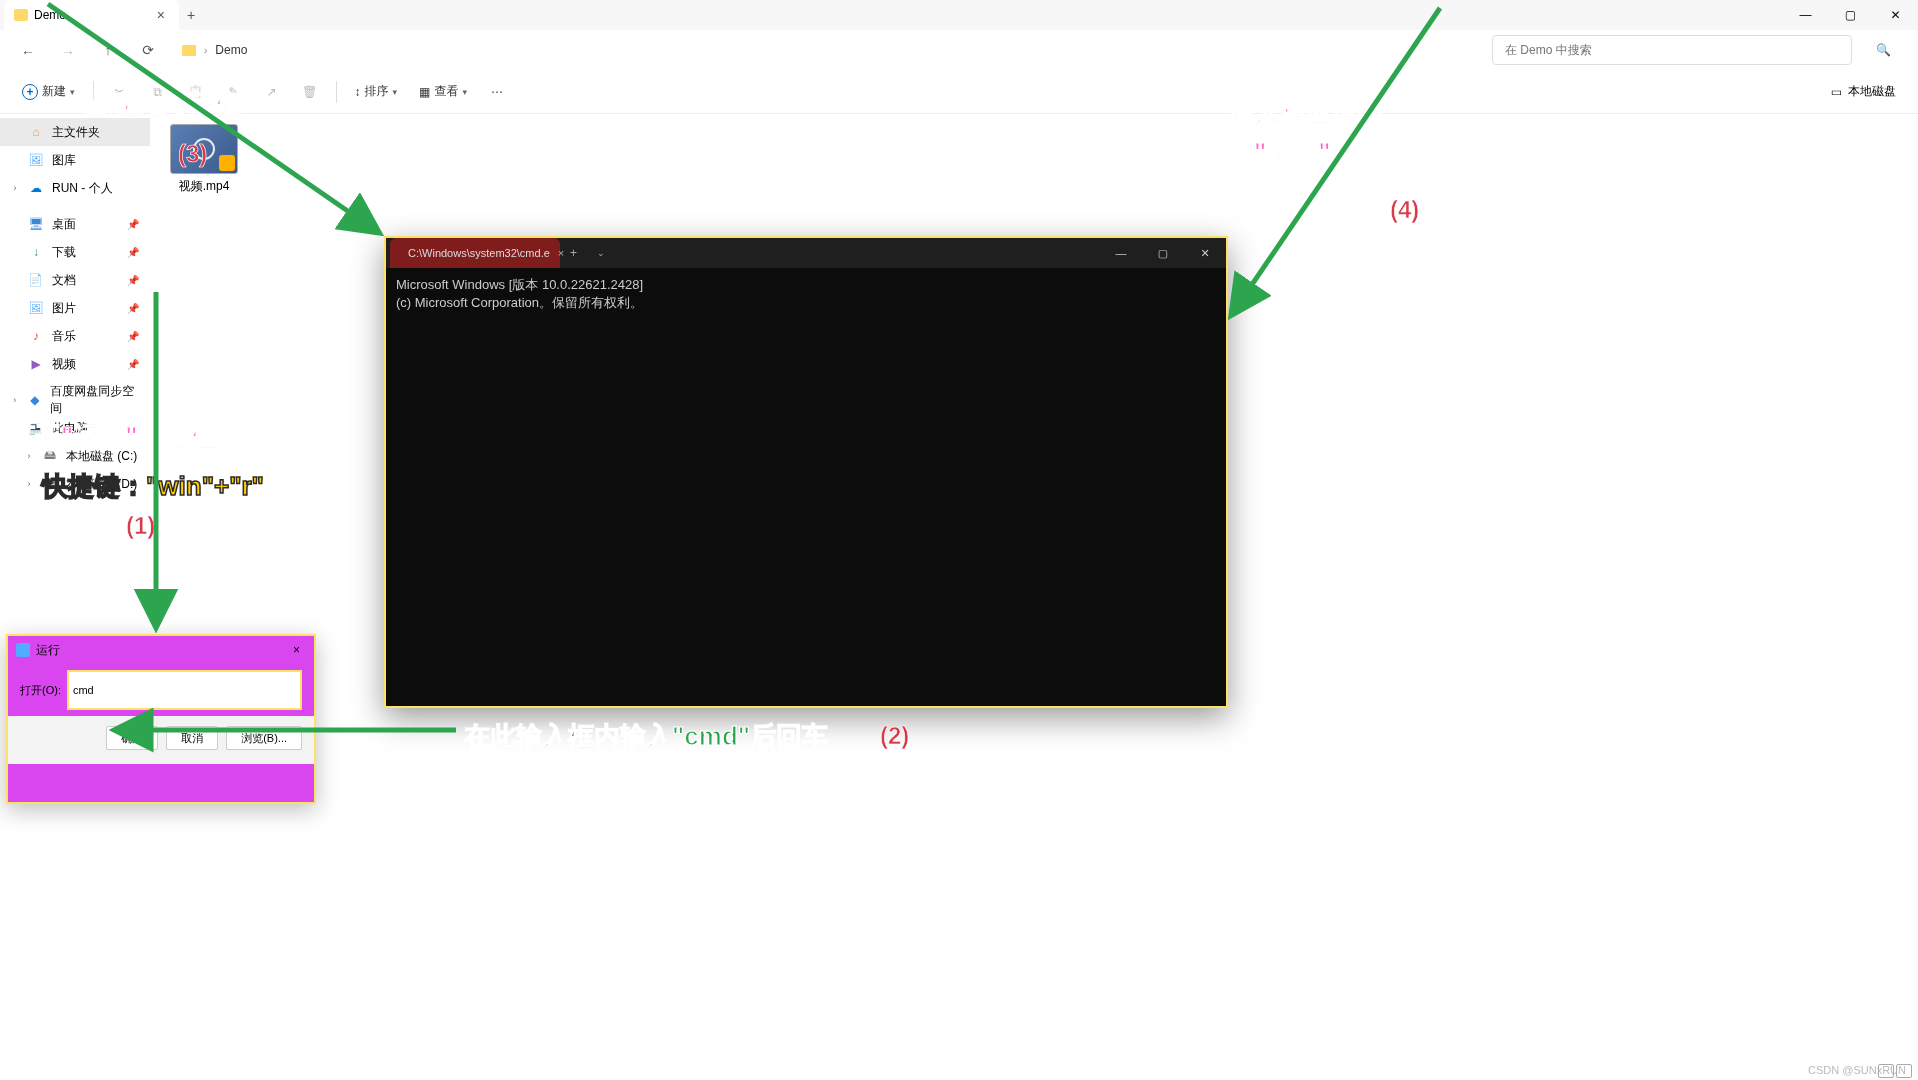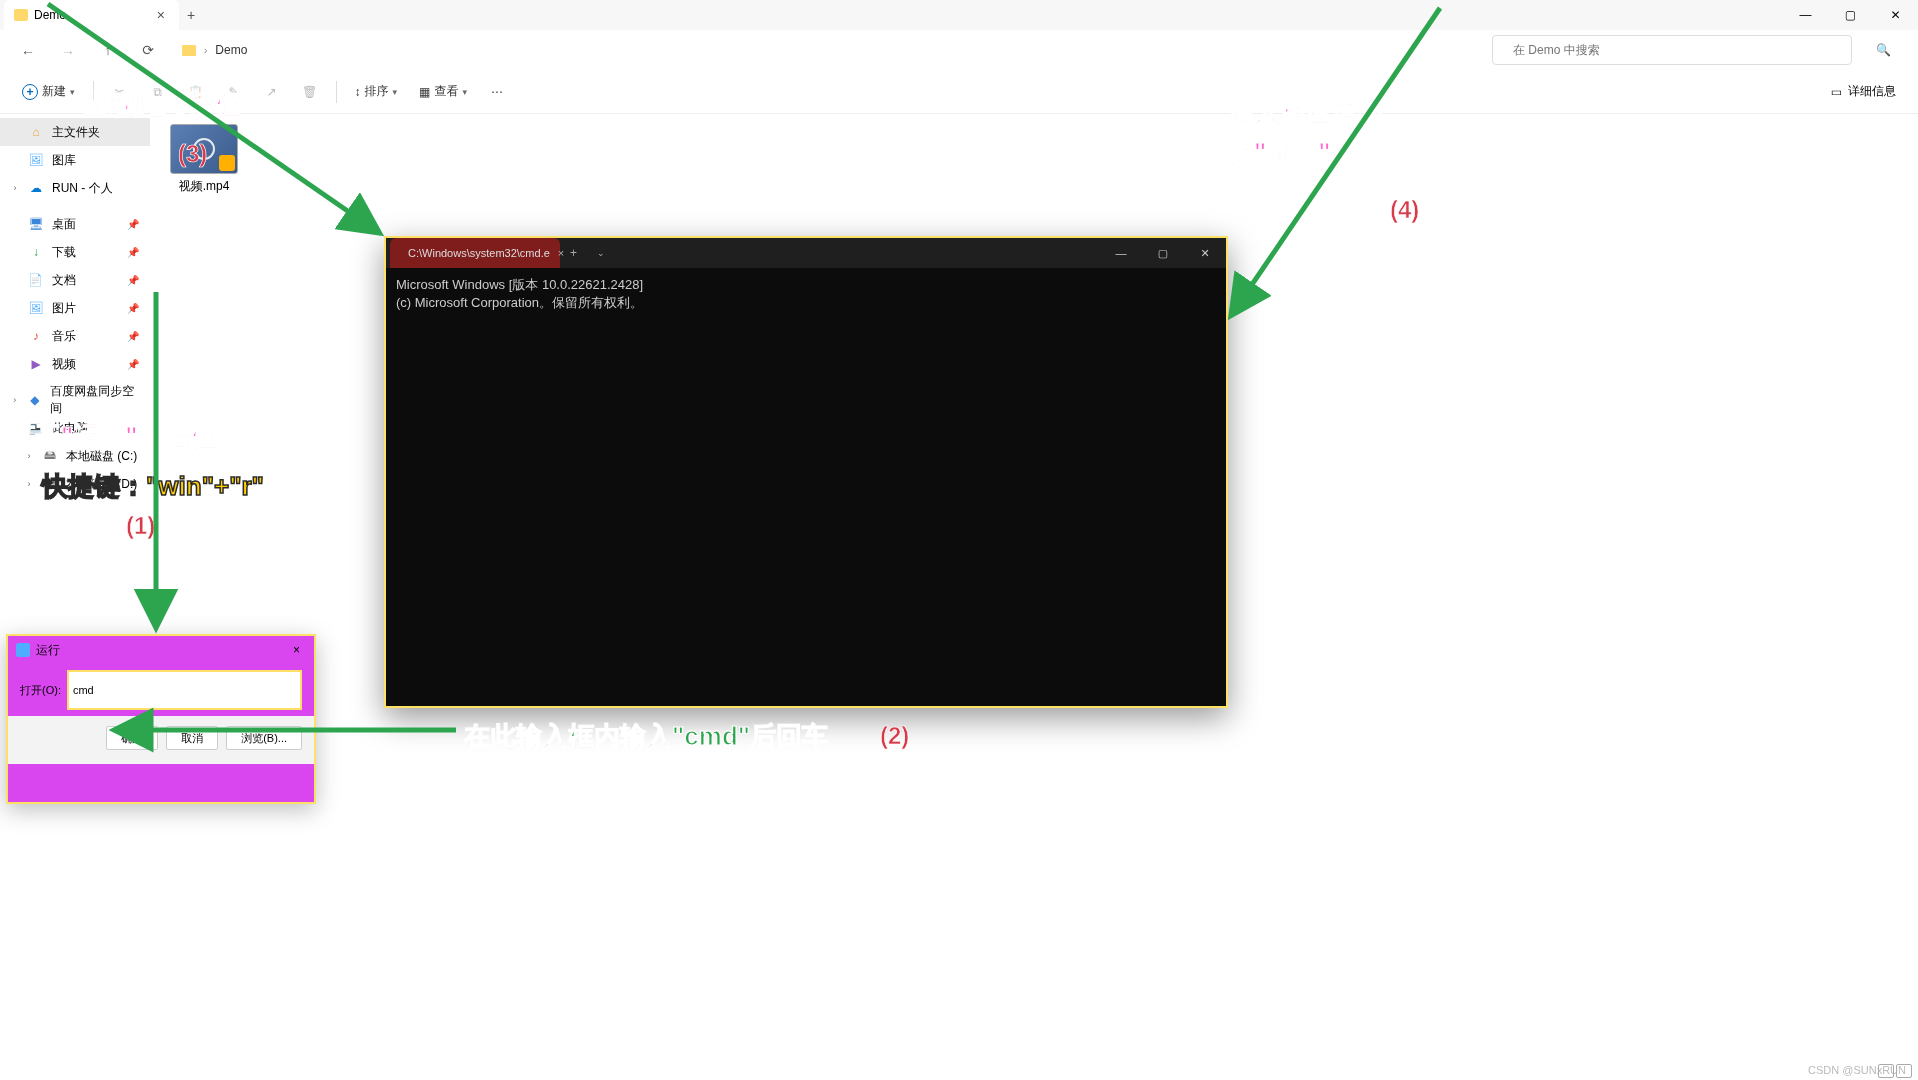--- a/index.html
+++ b/index.html
@@ -13,21 +13,21 @@
 .tab-close { margin-left: auto; font-size: 14px; color: #555; cursor: pointer; padding: 2px 4px; }
 .new-tab-btn { padding: 4px 8px; font-size: 14px; color: #555; cursor: pointer; }
 .win-controls { margin-left: auto; display: flex; }
 .win-btn { width: 45px; height: 30px; display: flex; align-items: center; justify-content: center; font-size: 12px; cursor: pointer; }
 
 .navbar { height: 40px; display: flex; align-items: center; gap: 12px; padding: 0 14px; }
 .nav-btn { width: 28px; height: 28px; display: flex; align-items: center; justify-content: center; border-radius: 4px; cursor: pointer; color: #555; font-size: 14px; }
 .addr { flex: 1; display: flex; align-items: center; gap: 8px; padding: 4px 8px; border-radius: 4px; }
 .addr-seg { color: #333; }
 .addr-chev { color: #888; font-size: 10px; }
-.searchbox { width: 360px; height: 30px; border: 1px solid #ddd; border-radius: 4px; padding: 0 20px; display: flex; align-items: center; background: #fff; }
+.searchbox { width: 360px; height: 30px; border: 1px solid #ddd; border-radius: 4px; padding: 0 12px; display: flex; align-items: center; background: #fff; }
 .searchbox input { border: none; outline: none; flex: 1; font-size: 12px; }
 .search-ic-btn { width: 40px; height: 40px; display: flex; align-items: center; justify-content: center; cursor: pointer; color: #555; }
 
 .toolbar { height: 44px; display: flex; align-items: center; gap: 6px; padding: 0 14px; border-bottom: 1px solid #eee; }
 .tbtn { display: flex; align-items: center; gap: 4px; padding: 4px 8px; border-radius: 4px; cursor: pointer; color: #333; }
 .tbtn.icon-only { width: 32px; justify-content: center; }
 .sep { width: 1px; height: 22px; background: #ddd; margin: 0 4px; }
 .new-btn .plus-circ { width: 16px; height: 16px; border: 1.5px solid #0067c0; border-radius: 50%; display: flex; align-items: center; justify-content: center; color: #0067c0; font-size: 12px; font-weight: bold; }
 .chev-dn { font-size: 9px; color: #666; }
 .details-btn { margin-left: auto; display: flex; align-items: center; gap: 6px; cursor: pointer; padding: 4px 8px; }
@@ -147,21 +147,21 @@
       <span class="chev-dn">▾</span>
     </div>
     <div class="tbtn">
       <span>▦</span>
       <span>查看</span>
       <span class="chev-dn">▾</span>
     </div>
     <div class="tbtn icon-only">⋯</div>
     <div class="details-btn">
       <span>▭</span>
-      <span>详细信息</span>
+      <span>本地磁盘</span>
     </div>
   </div>
 
   <div class="content">
     <div class="sidebar">
       <div class="sb-item active">
           <span class="exp"></span>
           <span class="sb-icon home">⌂</span>
           <span>主文件夹</span>
         </div>

